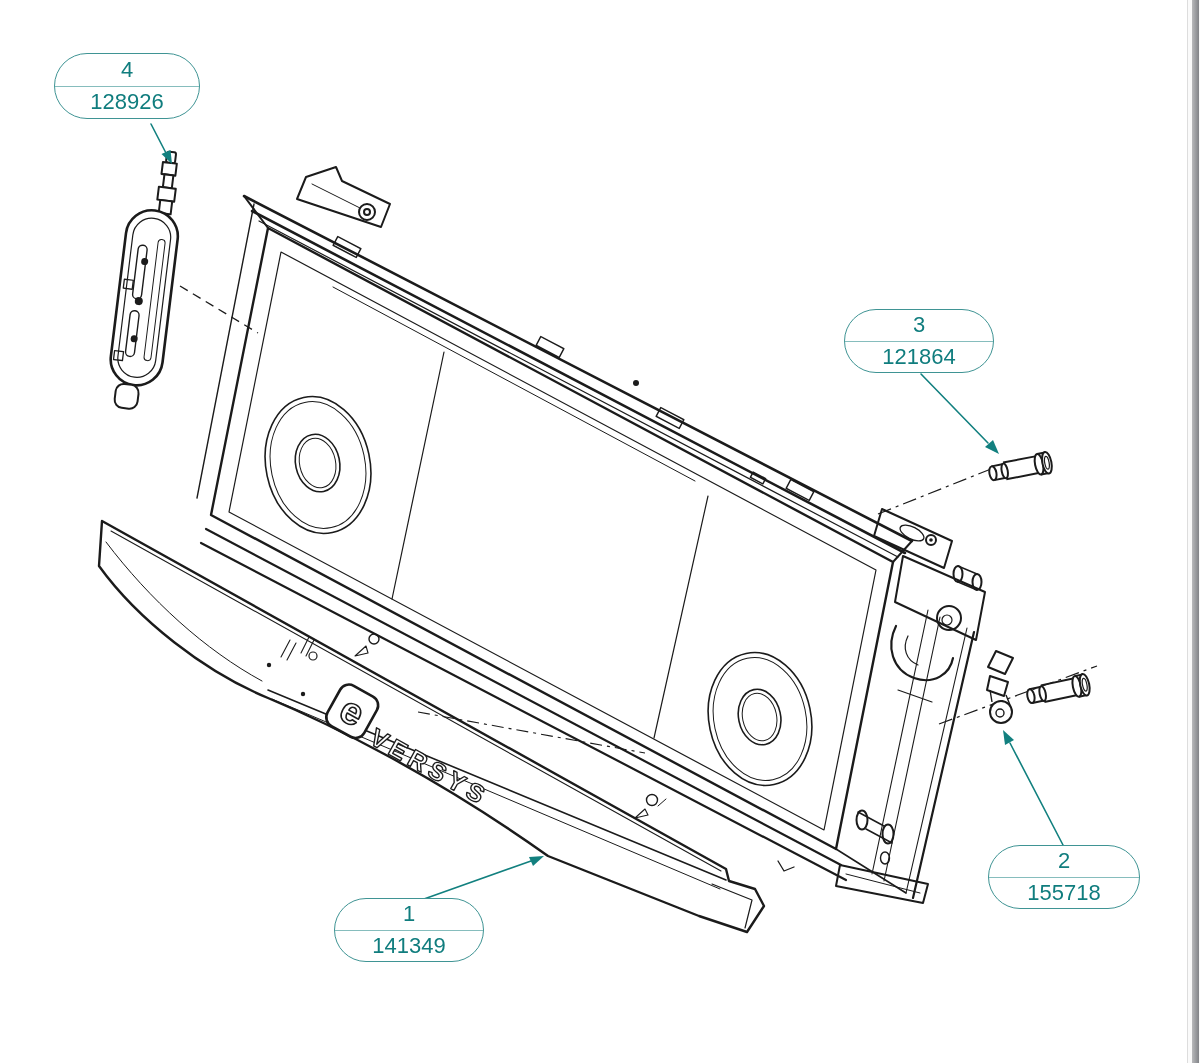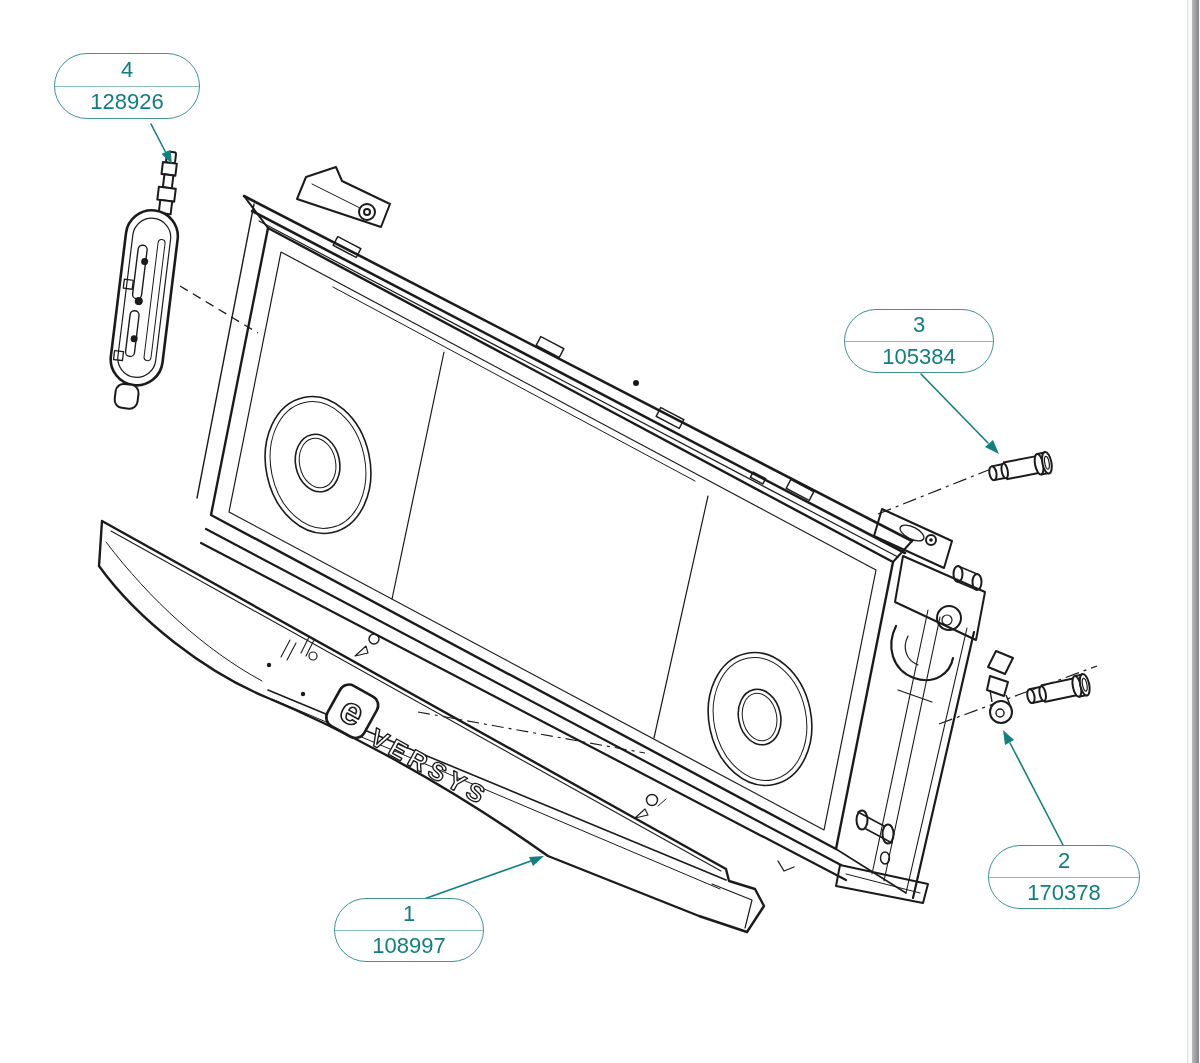--- a/index.html
+++ b/index.html
@@ -197,31 +197,31 @@
     </g>
     <g>
       <path d="M151,124 L167,155" fill="none"></path>
       <polygon points="172,164 161.5,154 170.5,150" stroke="none"></polygon>
     </g>
   </g>
 </svg>
 
 <div class="callout" style="left:334px;top:898px;width:150px;height:64px;">
   <div class="row num">1</div>
-  <div class="row code">108997</div>
+  <div class="row code">141349</div>
 </div>
 
 <div class="callout" style="left:988px;top:845px;width:152px;height:64px;">
   <div class="row num">2</div>
-  <div class="row code">170378</div>
+  <div class="row code">155718</div>
 </div>
 
 <div class="callout" style="left:844px;top:309px;width:150px;height:64px;">
   <div class="row num">3</div>
-  <div class="row code">105384</div>
+  <div class="row code">121864</div>
 </div>
 
 <div class="callout" style="left:54px;top:53px;width:146px;height:66px;">
   <div class="row num">4</div>
   <div class="row code">128926</div>
 </div>
 
 <div class="scrollbar">
   <div class="thumb"></div>
 </div>

